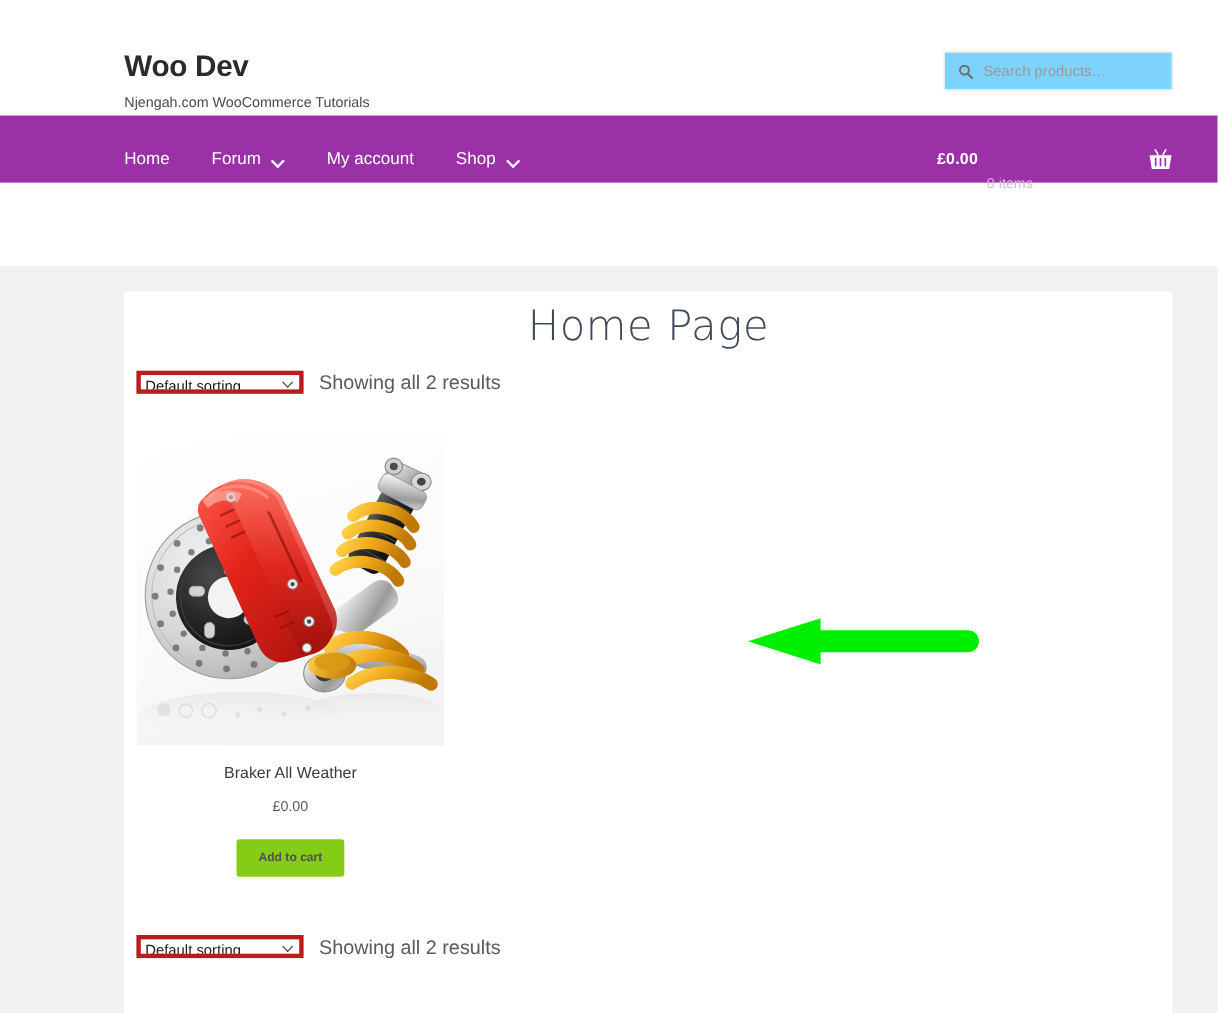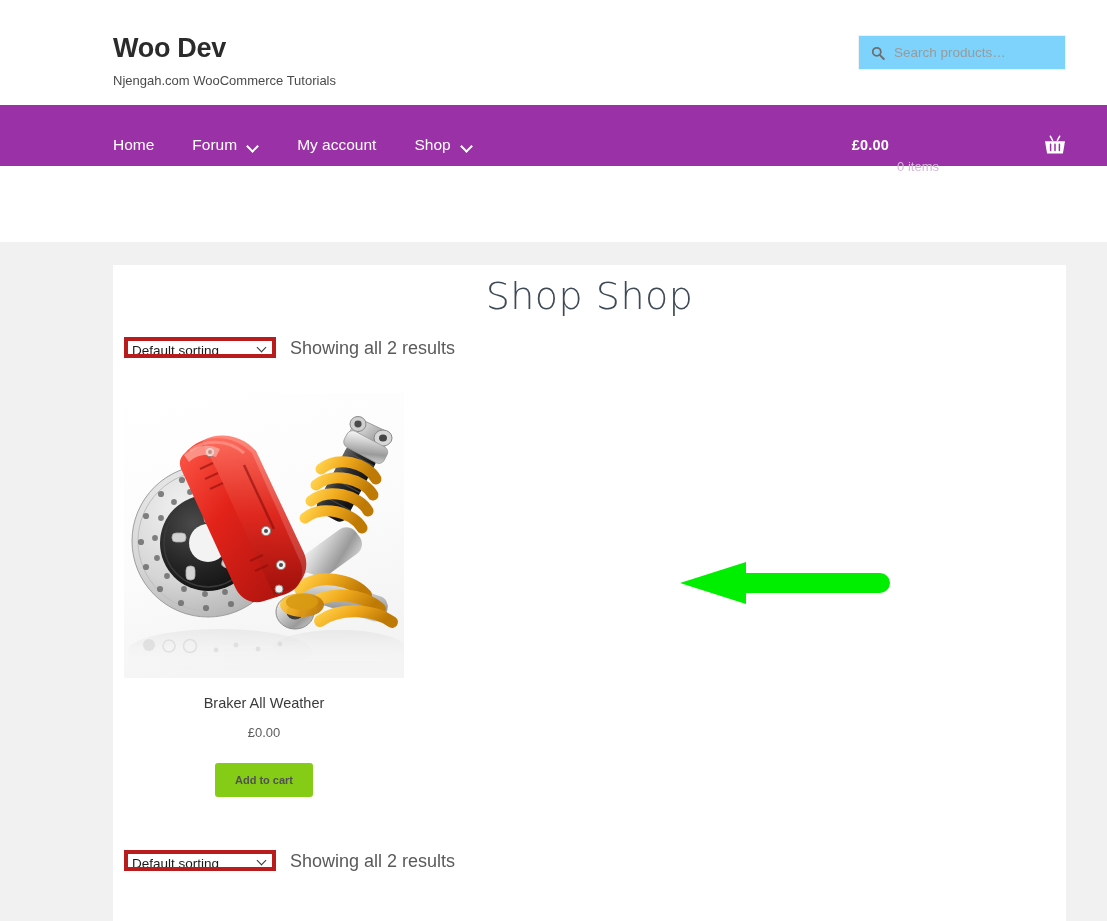--- a/index.html
+++ b/index.html
@@ -13,21 +13,21 @@
     position: relative;
     overflow: hidden;
     font-family: "Liberation Sans", sans-serif;
     color: #43454b;
     -webkit-font-smoothing: antialiased;
   }
 
   
   .site-header {
     position: absolute;
-    left: 0; top: 0;
+    left: 0; top: 12px;
     width: 1107px; height: 105px;
     background: #ffffff;
   }
   .brand-block {
     position: absolute;
     left: 113px; top: 34px;
   }
   .site-title {
     font-size: 27px;
     font-weight: bold;
@@ -325,21 +325,21 @@
       <path d="M6.6 9.2 V15.6 M11 9.2 V15.6 M15.4 9.2 V15.6" stroke="#9b31a7" stroke-width="1.5" stroke-linecap="round"></path>
     </svg>
   </div>
 </nav>
 
 <div class="white-band"></div>
 <div class="page-bg"></div>
 
 <main class="content-card">
 
-  <h1 class="page-title">Shop Shop</h1>
+  <h1 class="page-title">Home Page</h1>
 
   <div class="sorting-row top">
     <span class="select-wrap">
       <select class="orderby-select">
         <option>Default sorting</option>
         <option>Sort by popularity</option>
         <option>Sort by average rating</option>
         <option>Sort by latest</option>
         <option>Sort by price: low to high</option>
         <option>Sort by price: high to low</option>

